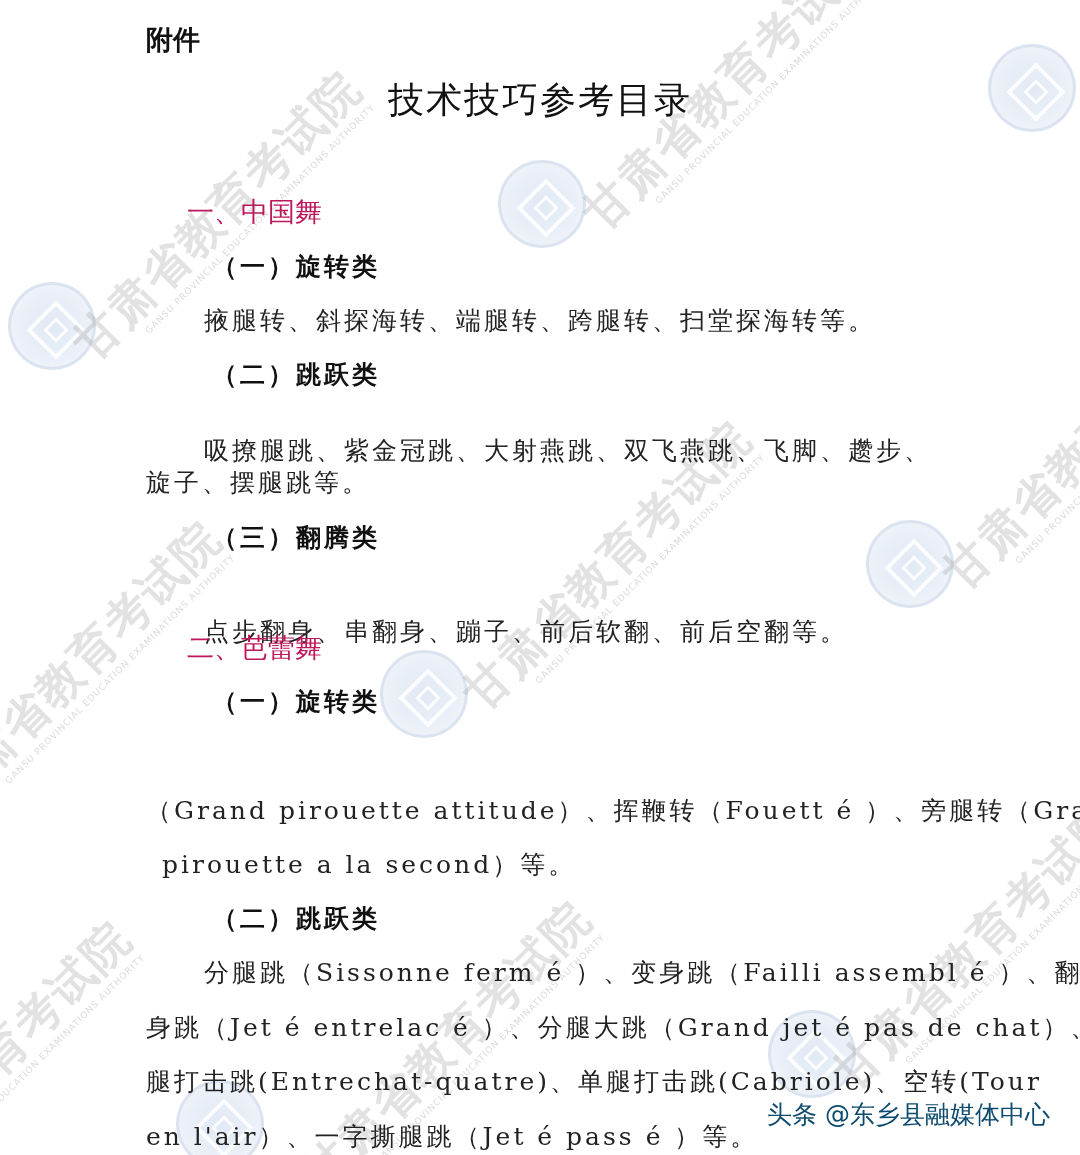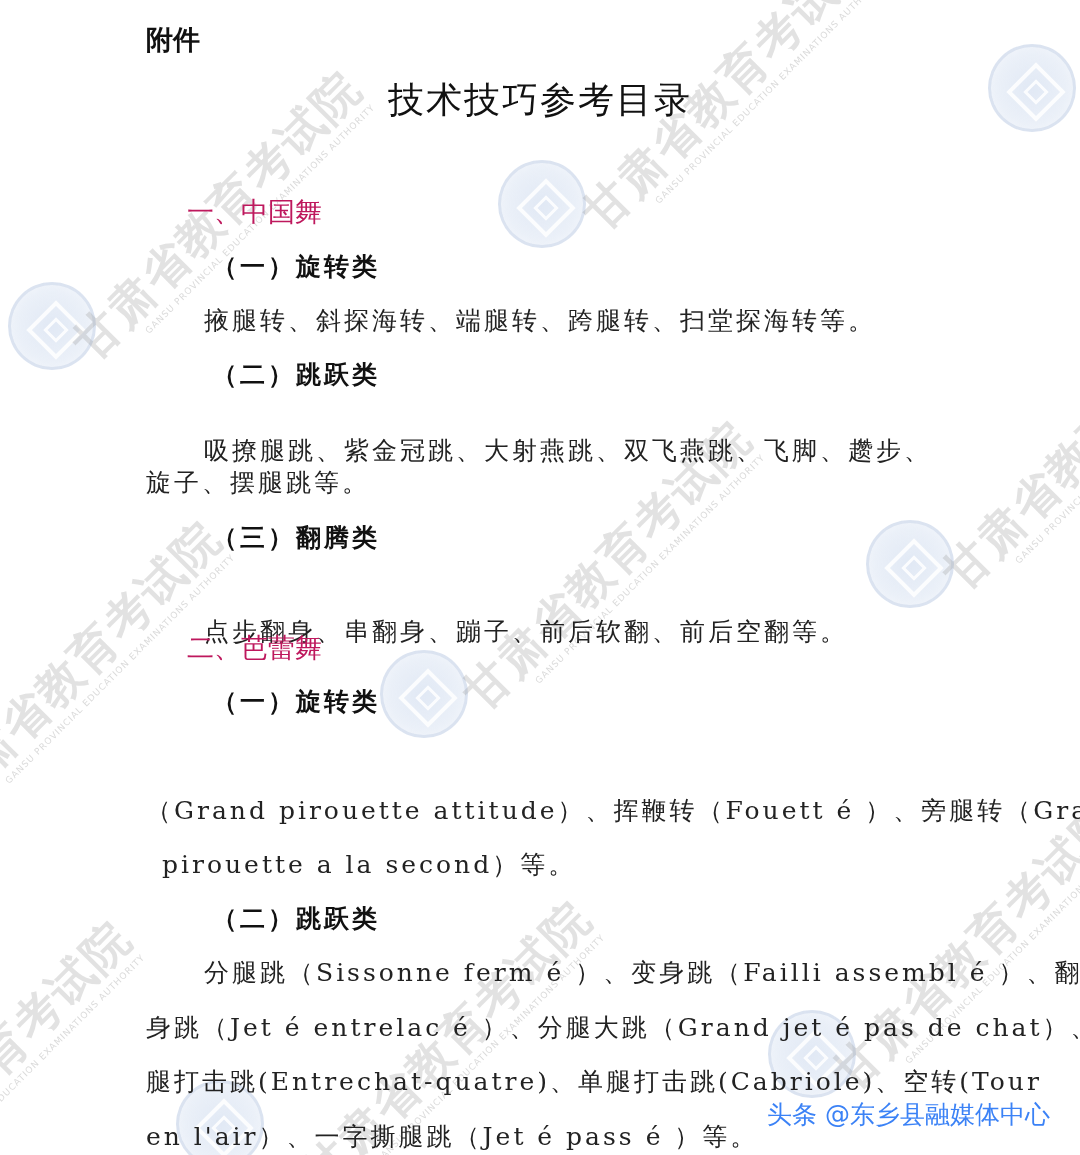--- a/index.html
+++ b/index.html
@@ -48,21 +48,21 @@
       font-family: "DejaVu Sans", sans-serif; font-weight: normal; font-size: 27px; color: #be185d;
     }
     .h2 {
       position: absolute; left: 212px; font-size: 25px; color: #111; font-weight: bold; letter-spacing: 3px;
     }
     .p {
       position: absolute; font-size: 25px; color: #222; letter-spacing: 3px; white-space: nowrap;
     }
     .footer-tag {
       position: absolute; right: 26px; top: 1098px;
-      font-family: "DejaVu Sans", sans-serif; font-size: 25px; color: #3b82f6;
+      font-family: "DejaVu Sans", sans-serif; font-size: 25px; color: #0c4a6e;
       background: rgba(255,255,255,0.6); padding: 0 4px;
     }
   </style>
 </head>
 <body>
 
 <div class="watermarks">
   <div class="wm-seal" style="left:988px;top:44px;"></div>
   <div class="wm-seal" style="left:498px;top:160px;"></div>
   <div class="wm-seal" style="left:8px;top:282px;"></div>

